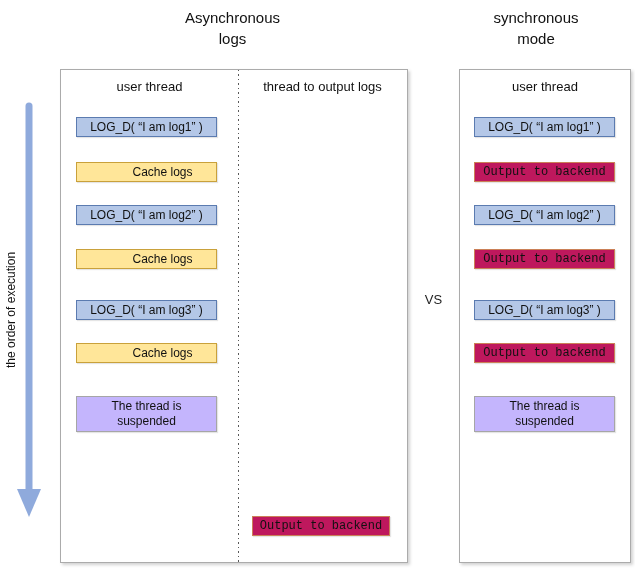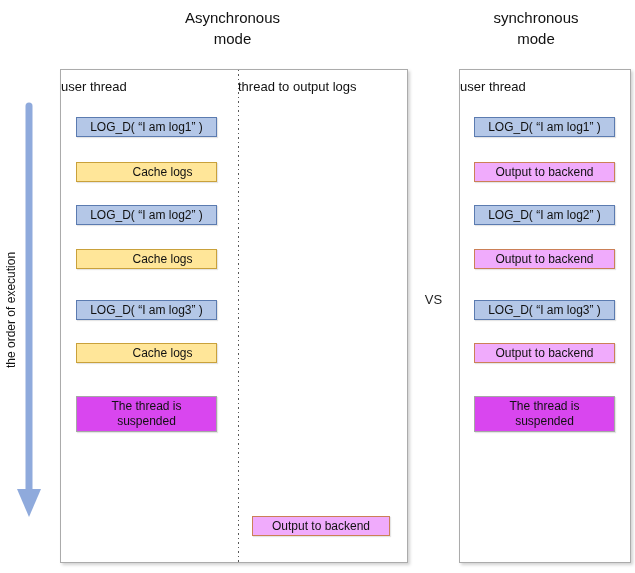--- a/index.html
+++ b/index.html
@@ -32,21 +32,21 @@
     box-shadow: 2px 2px 3px rgba(0,0,0,0.18);
     box-sizing: border-box;
   }
   #async-panel { left: 60px;  width: 348px; }
   #sync-panel  { left: 459px; width: 172px; }
 
   .col-header {
     position: absolute;
     top: 9px;
     font-size: 13px;
-    text-align: left;
+    text-align: center;
     color: #111111;
   }
   #async-user-header   { left: 0;     width: 177px; }
   #async-output-header { left: 177px; width: 169px; }
   #sync-user-header    { left: 0;     width: 170px; }
 
   .divider-dotted {
     position: absolute;
     left: 177px; top: 0;
     width: 1px; height: 100%;
@@ -68,22 +68,22 @@
     color: #111111;
     box-shadow: 1px 1px 1px rgba(0,0,0,0.10);
   }
   .left-col  { left: 15px;  width: 141px; }
   .mid-col   { left: 191px; width: 138px; }
   .sync-col  { left: 14px;  width: 141px; }
 
   .log-call  { background: #b4c7e7; border-color: #5b7bb0; }
   .cache     { background: #ffe699; border-color: #c9a13b; padding-left: 32px; }
   .read      { background: #c6e0b4; border-color: #7ca25d; }
-  .output    { background: #f0abfc; border-color: #cb8057; }
-  .suspended { background: #d946ef; border-color: #a6a6a6; height: 36px; }
+  .output    { background: #be185d; border-color: #cb8057; font-family: Liberation Mono, monospace; }
+  .suspended { background: #c4b5fd; border-color: #a6a6a6; height: 36px; }
 
   #vs-label {
     position: absolute;
     left: 408px; top: 292px;
     width: 51px;
     text-align: center;
     font-size: 13px;
     color: #1f1f1f;
   }
 
@@ -101,21 +101,21 @@
     text-align: center;
     color: #111111;
   }
 </style>
 </head>
 <body>
 
 <div id="stage">
 
   <div id="title-async" class="title">Asynchronous
-mode</div>
+logs</div>
   <div id="title-sync" class="title">synchronous
 mode</div>
 
   <svg id="execution-arrow" width="32" height="422" viewBox="0 0 32 422">
     <line x1="16" y1="6" x2="16" y2="392" stroke="#8faadc" stroke-width="7" stroke-linecap="round"></line>
     <polygon points="4,389 28,389 16,417" fill="#8faadc"></polygon>
   </svg>
   <div id="execution-label">the order of execution</div>
 
   <div id="async-panel" class="panel">

